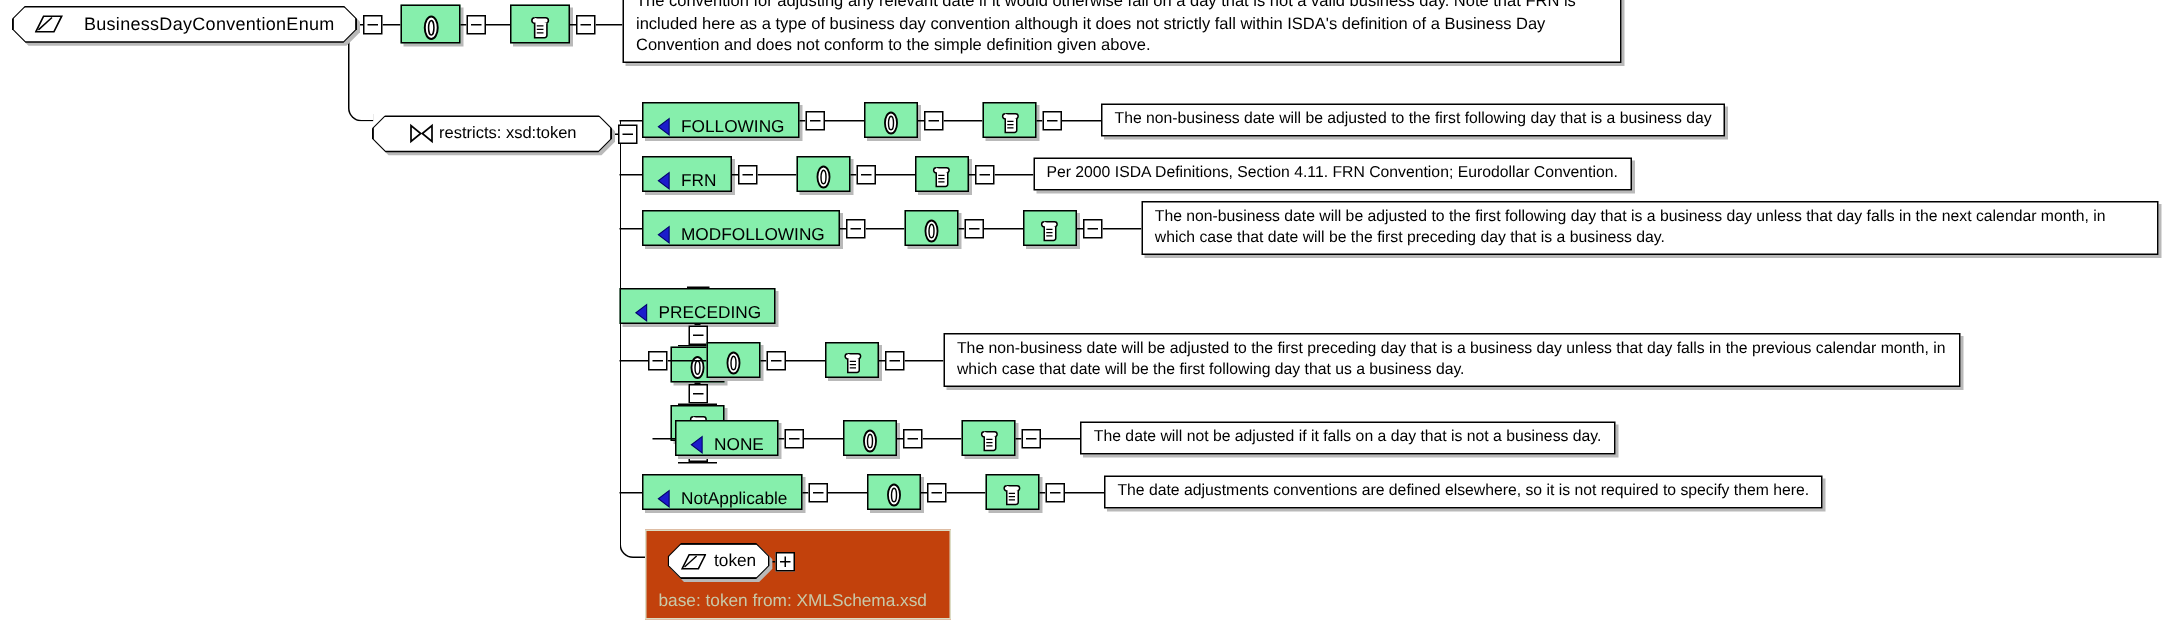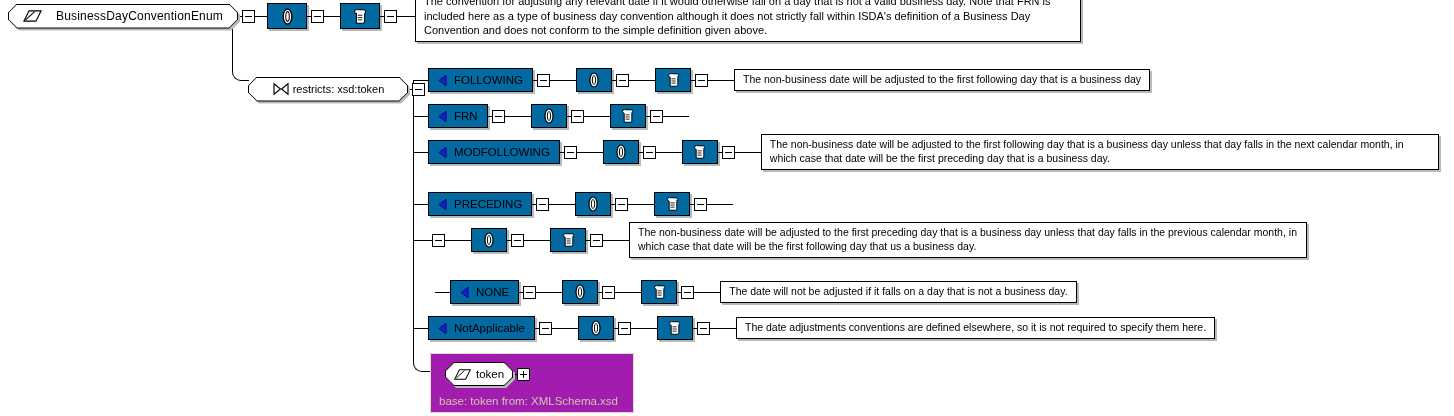--- a/index.html
+++ b/index.html
@@ -8,22 +8,22 @@
     font-family:"Liberation Sans","DejaVu Sans",sans-serif;color:#000;
   }
   .row{position:absolute;display:flex;align-items:center;height:26px;}
   .seg{height:0;border-top:1px solid #000;flex:0 0 auto;align-self:center;}
   .w4{width:4px;}.w12{width:12px;}.w15{width:15px;}.w16{width:16px;}.w18{width:18px;}.w26{width:26px;}
   
   .exp{width:11px;height:11px;border:1px solid #000;background:#fff;position:relative;flex:0 0 auto;cursor:pointer;}
   .exp::before{content:'';position:absolute;left:2px;right:2px;top:5px;border-top:1px solid #000;}
   .exp.plus::after{content:'';position:absolute;top:2px;bottom:2px;left:5px;border-left:1px solid #000;}
   
-  .node{background:#0369a1;border:1px solid #000;box-shadow:2px 2px 0 #b9b9b9;flex:0 0 auto;
-        display:flex;align-items:center;justify-content:center;}
+  .node{background:#86efac;border:1px solid #000;box-shadow:2px 2px 0 #b9b9b9;flex:0 0 auto;
+        display:flex;align-items:flex-end;justify-content:center;}
   .iconbox{width:38px;height:24px;}
   .iconbox.small{width:34px;height:22px;}
   .enum{height:22px;padding:0 9px;gap:7px;font-size:11.5px;white-space:nowrap;}
   .doc{background:#fff;border:1px solid #000;box-shadow:2px 2px 0 #b9b9b9;
        font-size:10.5px;line-height:1.32;padding:3px 8px;white-space:nowrap;flex:0 0 auto;}
   .doc.wrap{white-space:normal;width:660px;}
   .doc.top{white-space:normal;width:648px;font-size:11px;}
   
   .oct{position:relative;height:25px;display:inline-flex;align-items:center;justify-content:center;
        gap:14px;padding:0 8px;flex:0 0 auto;filter:drop-shadow(2px 2px 0 #b9b9b9);}
@@ -33,21 +33,21 @@
     clip-path:polygon(8px 0,calc(100% - 8px) 0,100% 8px,100% calc(100% - 8px),calc(100% - 8px) 100%,8px 100%,0 calc(100% - 8px),0 8px);}
   .oct>*{position:relative;z-index:1;}
   .oct.main{width:214px;font-size:12px;letter-spacing:.2px;}
   .oct.restr{width:148px;font-size:11px;gap:3px;padding:0 6px;}
   .oct.tok{height:24px;font-size:11.5px;padding:0 9px;gap:5px;}
   
   .elbow{position:absolute;border-left:1px solid #000;border-bottom:1px solid #000;
          border-bottom-left-radius:9px;}
   
   .basebox{position:absolute;left:430px;top:353px;width:202px;height:58px;
-           background:#a21caf;border:1px solid #dcdcc4;}
+           background:#c2410c;border:1px solid #dcdcc4;}
   .basebox .inner{position:absolute;left:14px;top:8px;display:flex;align-items:center;}
   .basenote{position:absolute;left:8px;bottom:5px;font-size:11.5px;color:#c9c9a9;white-space:nowrap;}
   svg.ic{display:block;}
 </style>
 </head>
 <body>
 
 <svg width="0" height="0" style="position:absolute" aria-hidden="true">
   <defs>
     <symbol id="i-para" viewBox="0 0 22 16">
@@ -170,20 +170,21 @@
     <span class="exp"></span>
     <span class="seg w26"></span>
     <span class="node iconbox small">
       <svg class="ic" width="15" height="18">
           <use href="#i-scroll"></use>
         </svg>
     </span>
     <span class="seg w4"></span>
     <span class="exp"></span>
     <span class="seg w26"></span>
+    <span class="doc">Per 2000 ISDA Definitions, Section 4.11. FRN Convention; Eurodollar Convention.</span>
   </div>
 
   <div class="row" style="left:413px;top:139px;">
     <span class="seg w15"></span>
     <span class="node enum">
       <svg class="ic" width="9" height="13">
           <use href="#i-tri"></use>
         </svg>
       <span>MODFOLLOWING</span>
     </span>
@@ -202,21 +203,21 @@
       <svg class="ic" width="15" height="18">
           <use href="#i-scroll"></use>
         </svg>
     </span>
     <span class="seg w4"></span>
     <span class="exp"></span>
     <span class="seg w26"></span>
     <span class="doc wrap">The non-business date will be adjusted to the first following day that is a business day unless that day falls in the next calendar month, in which case that date will be the first preceding day that is a business day.</span>
   </div>
 
-  <div class="row" style="left:413px;top:191px;">
+  <div class="row" style="left:413px;top:191px;flex-direction:column;">
     <span class="seg w15"></span>
     <span class="node enum">
       <svg class="ic" width="9" height="13">
           <use href="#i-tri"></use>
         </svg>
       <span>PRECEDING</span>
     </span>
     <span class="seg w4"></span>
     <span class="exp"></span>
     <span class="seg w26"></span>

